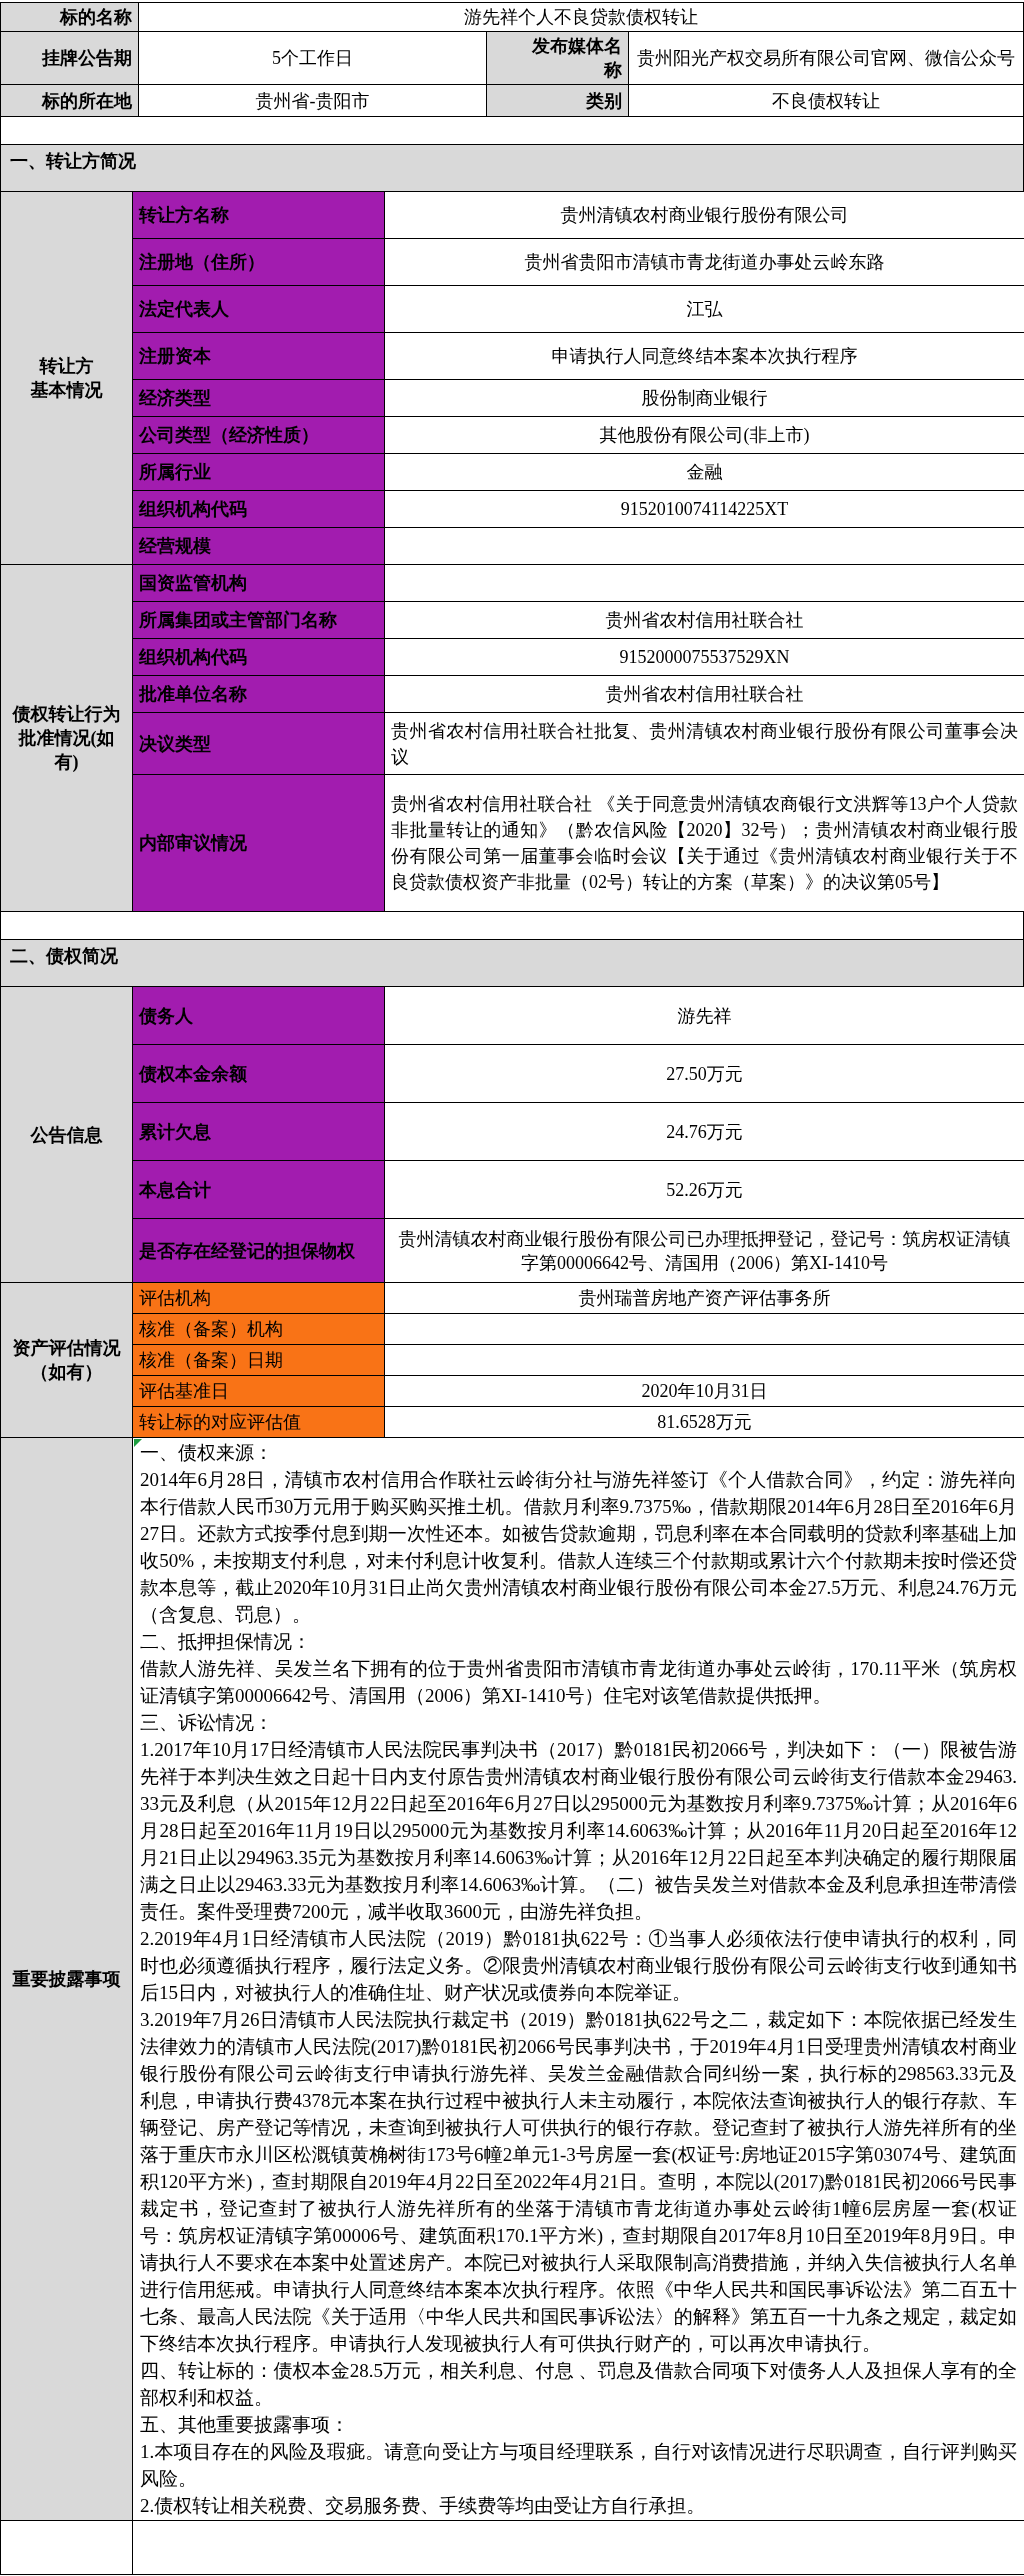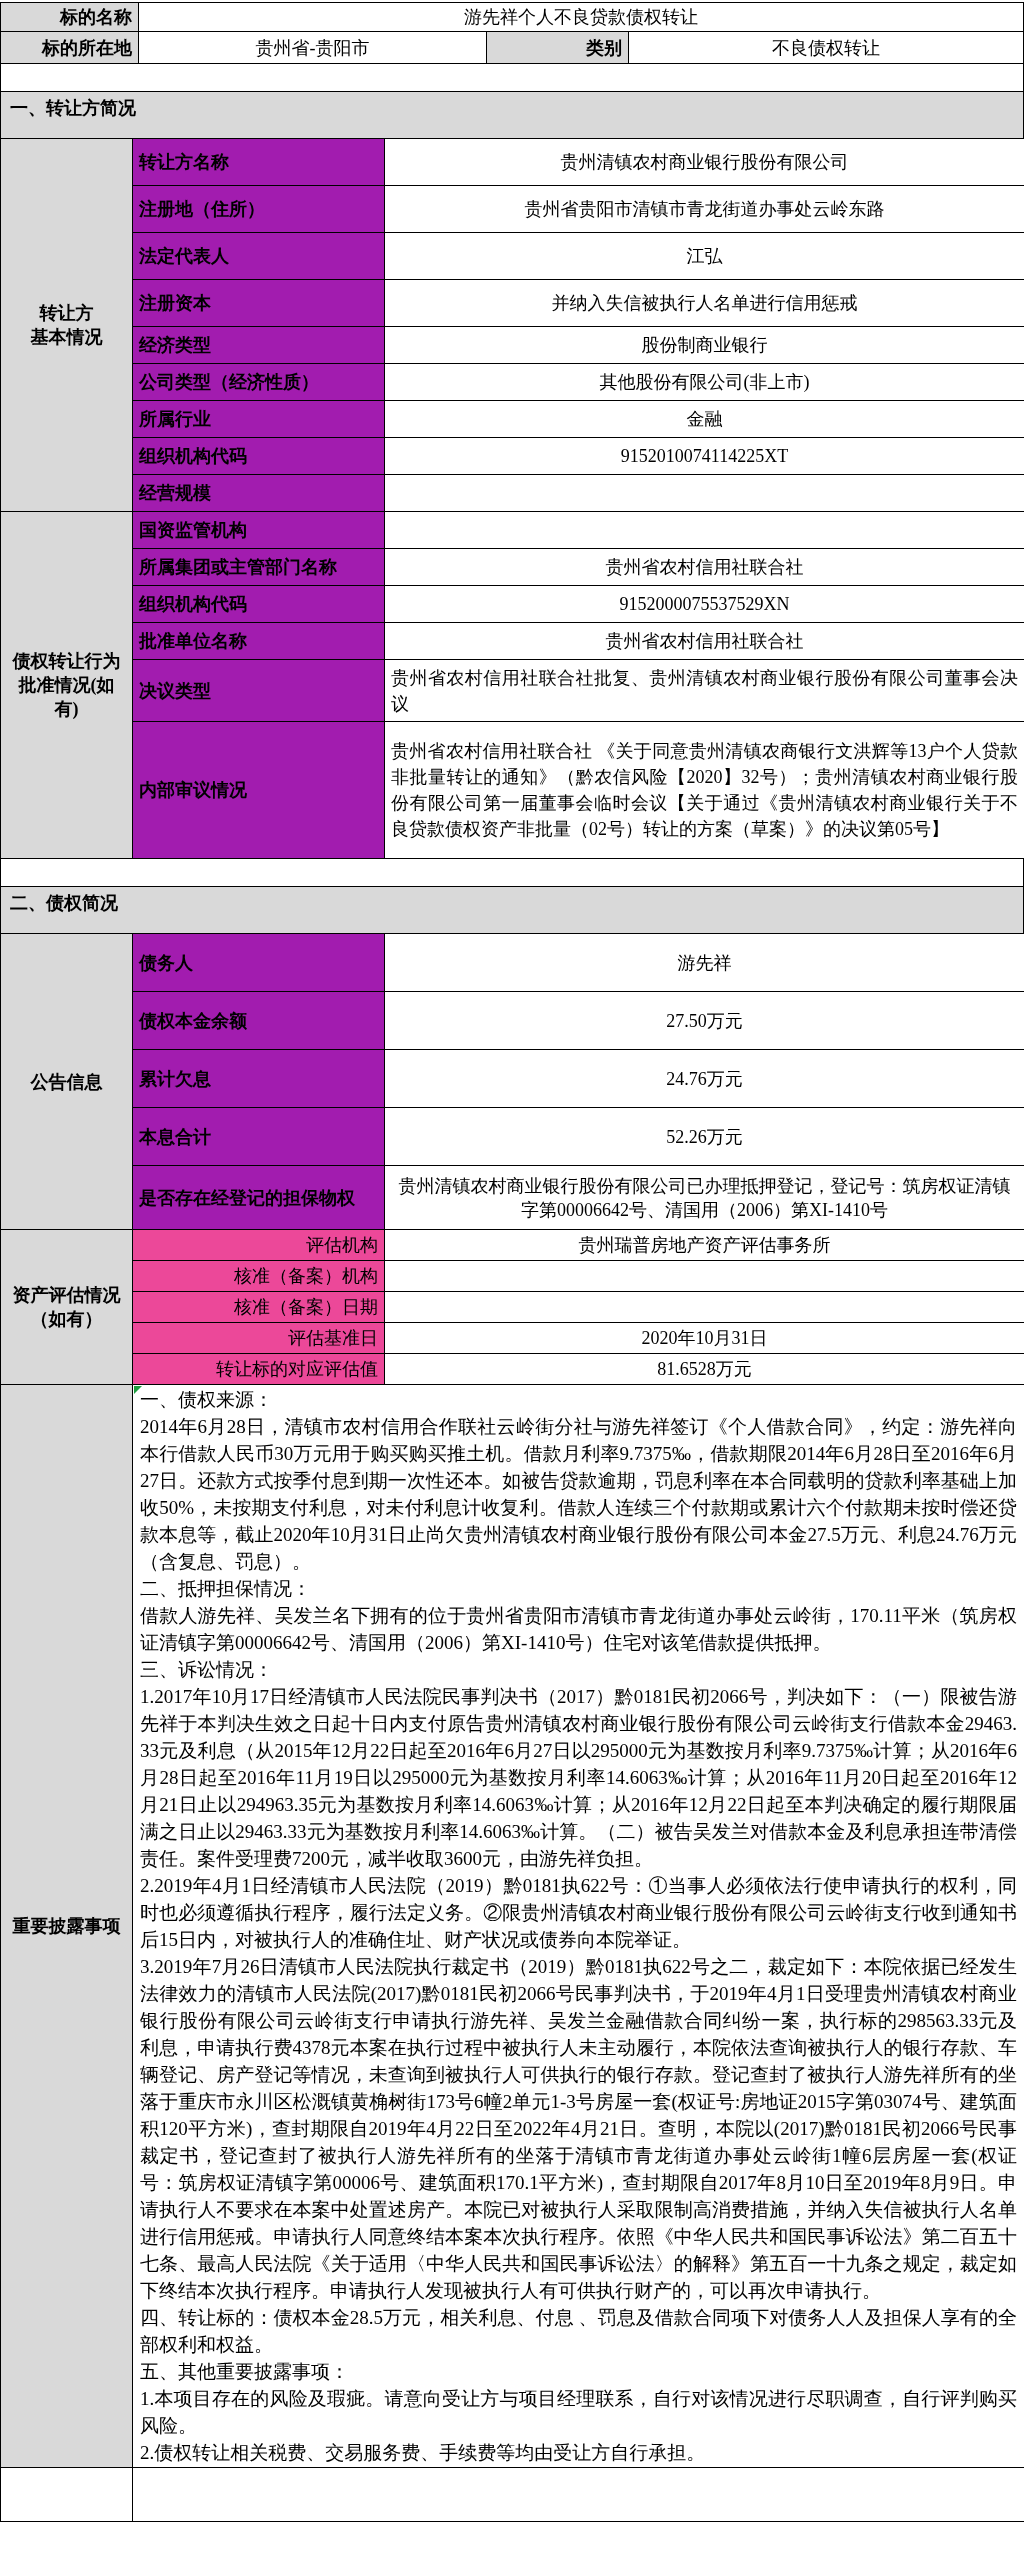--- a/index.html
+++ b/index.html
@@ -1,21 +1,21 @@
 <!DOCTYPE html>
 <html><head>
 <meta charset="utf-8">
 <style>
   html,body{margin:0;padding:0;background:#ffffff;}
   .doc{width:1024px;margin:0;padding-top:2px;font-family:"Liberation Serif","DejaVu Serif",serif;color:#000;}
   table{border-collapse:collapse;table-layout:fixed;width:1024px;}
   td{border:1px solid #000;font-size:18px;vertical-align:middle;padding:2px 6px;box-sizing:border-box;overflow:hidden;word-break:break-all;}
   .lab{background:#d9d9d9;font-weight:bold;text-align:right;padding-left:28px;}
   .lab2{background:#a21caf;font-weight:bold;text-align:left;}
-  .labc{background:#ec4899;font-weight:normal;text-align:right;}
+  .labc{background:#f97316;font-weight:normal;text-align:left;}
   .grp{background:#d9d9d9;font-weight:bold;text-align:center;white-space:pre-line;line-height:24px;}
   .vc{text-align:center;background:#fff;}
   .vl{text-align:center;background:#fff;}
   .vj{text-align:justify;background:#fff;line-height:26px;}
   .band{height:48px;line-height:32px;background:#d9d9d9;border:1px solid #000;margin-top:-1px;font-weight:bold;font-size:18px;padding-left:9px;box-sizing:border-box;}
   .spacer{height:28px;border-left:1px solid #000;border-right:1px solid #000;box-sizing:border-box;}
   .rh28{height:28px}.rh48{height:48px}.rh32{height:32px}
   .rh47{height:47px}.rh37{height:37px}.rh62{height:62px}.rh138{height:137px}
   .rh58{height:58px}.rh64{height:64px}.rh31{height:31px}.rh54{height:54px}
   .disc{vertical-align:top;text-align:justify;font-size:19px;line-height:27px;padding:1px 7px;position:relative;background:#fff;margin-left:16px;}
@@ -32,20 +32,26 @@
         <col style="width:138px">
         <col style="width:348px">
         <col style="width:142px">
         <col style="width:395px">
       </colgroup>
     <tbody>
         <tr class="rh28">
       <td class="lab">标的名称</td>
       <td class="vl" colspan="3">游先祥个人不良贷款债权转让</td>
     </tr>
+    <tr class="rh48">
+      <td class="lab">挂牌公告期</td>
+      <td class="vl">5个工作日</td>
+      <td class="lab">发布媒体名称</td>
+      <td class="vl">贵州阳光产权交易所有限公司官网、微信公众号</td>
+    </tr>
     <tr class="rh32">
       <td class="lab">标的所在地</td>
       <td class="vl">贵州省-贵阳市</td>
       <td class="lab">类别</td>
       <td class="vl">不良债权转让</td>
     </tr>
   </tbody>
     </table>
 
   <div class="spacer"></div>
@@ -67,21 +73,21 @@
     <tr class="rh47">
       <td class="lab2">注册地（住所）</td>
       <td class="vc">贵州省贵阳市清镇市青龙街道办事处云岭东路</td>
     </tr>
     <tr class="rh47">
       <td class="lab2">法定代表人</td>
       <td class="vc">江弘</td>
     </tr>
     <tr class="rh47">
       <td class="lab2">注册资本</td>
-      <td class="vc">并纳入失信被执行人名单进行信用惩戒</td>
+      <td class="vc">申请执行人同意终结本案本次执行程序</td>
     </tr>
     <tr class="rh37">
       <td class="lab2">经济类型</td>
       <td class="vc">股份制商业银行</td>
     </tr>
     <tr class="rh37">
       <td class="lab2">公司类型（经济性质）</td>
       <td class="vc">其他股份有限公司(非上市)</td>
     </tr>
     <tr class="rh37">

